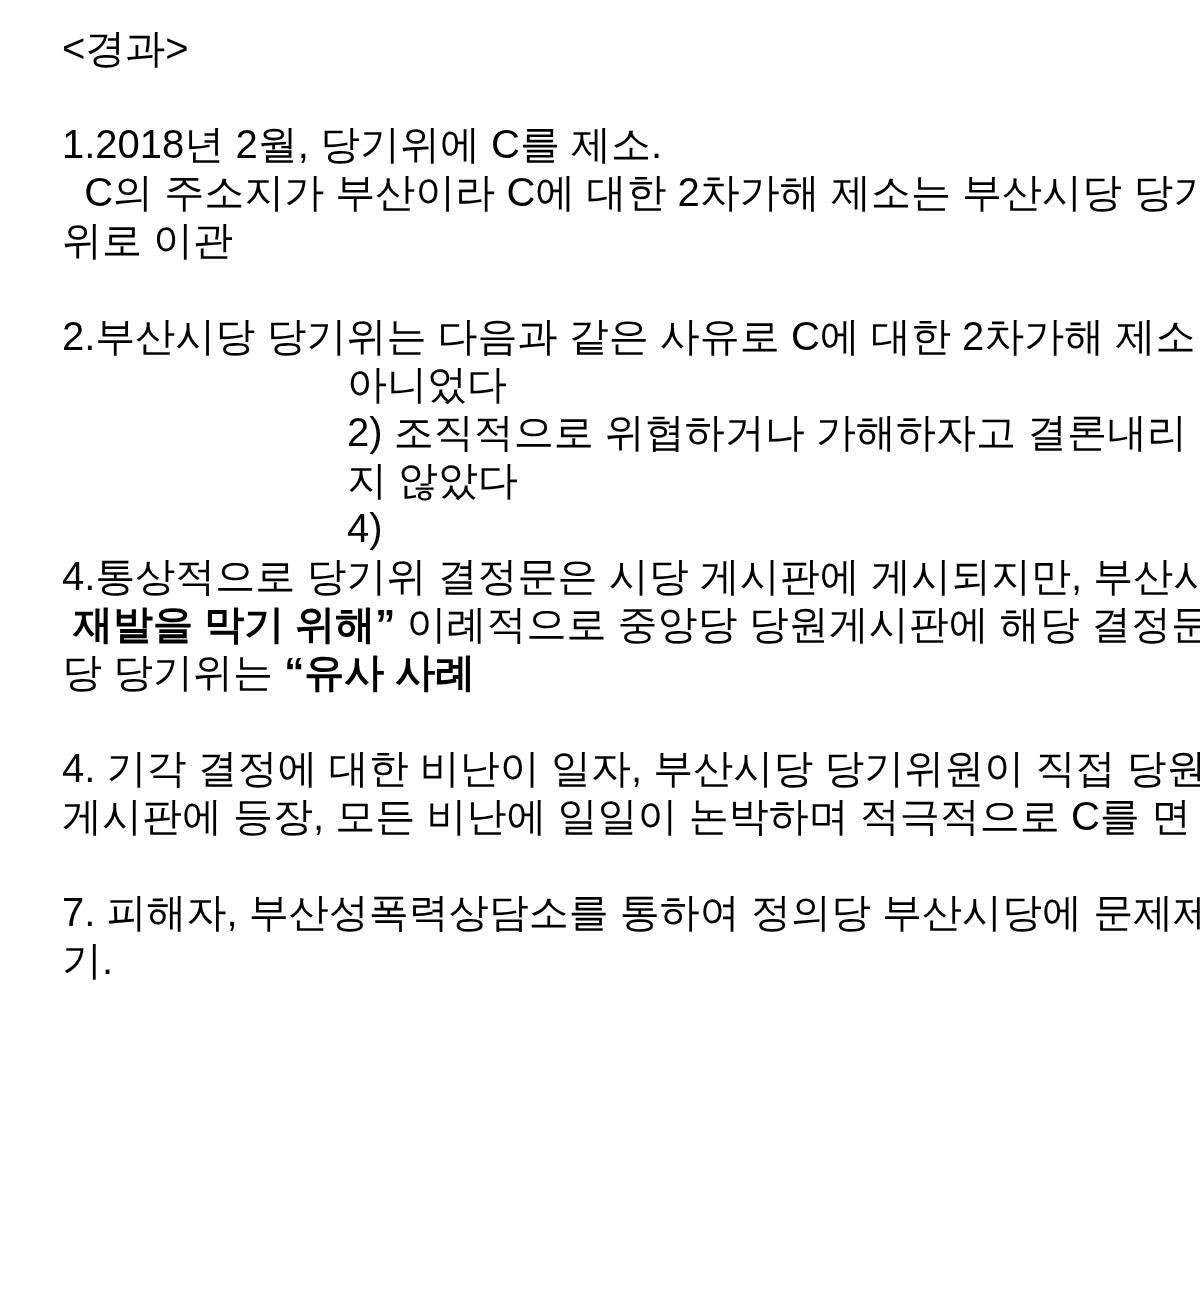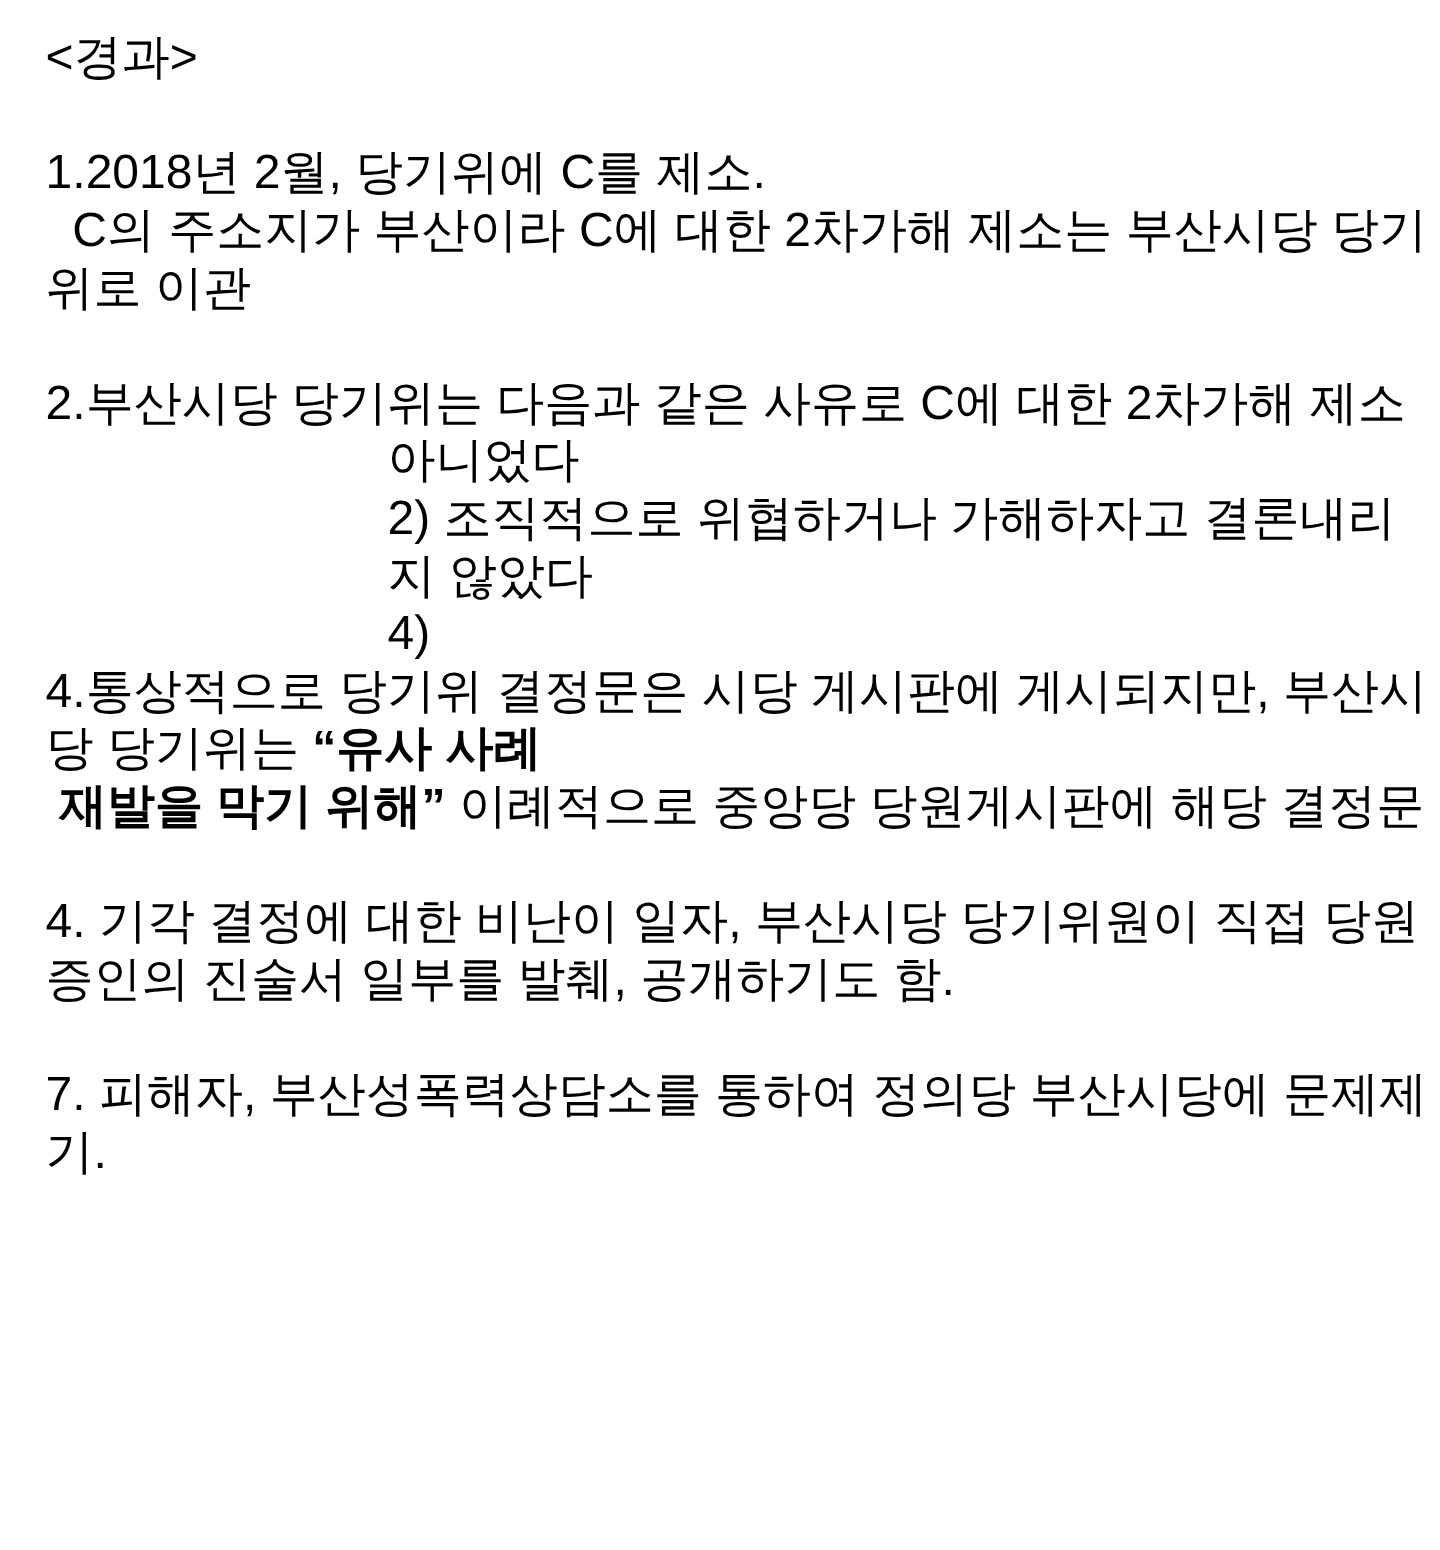--- a/index.html
+++ b/index.html
@@ -13,20 +13,21 @@
     overflow: hidden;
     font-family: "Liberation Sans", "DejaVu Sans", sans-serif;
     color: #000000;
   }
   .doc {
     padding: 24px 20px 0 38px;
     font-size: 40px;
     line-height: 48px;
     font-weight: 400;
     letter-spacing: 0;
+    margin-left: 24px;
   }
   .line {
     white-space: pre;
     height: 48px;
   }
   .spacer {
     height: 48px;
   }
   .indent {
     margin-left: 285px;
@@ -49,24 +50,24 @@
   <div class="spacer"></div>
 
   <div class="line">2.부산시당 당기위는 다음과 같은 사유로 C에 대한 2차가해 제소</div>
 
   <div class="line indent">아니었다</div>
   <div class="line indent">2) 조직적으로 위협하거나 가해하자고 결론내리</div>
   <div class="line indent">지 않았다</div>
   <div class="line indent">4)</div>
 
   <div class="line">4.통상적으로 당기위 결정문은 시당 게시판에 게시되지만, 부산시</div>
+  <div class="line"><span class="b"> 재발을 막기 위해”</span><span> 이례적으로 중앙당 당원게시판에 해당 결정문</span></div>
   <div class="line"><span>당 당기위는 </span><span class="b">“유사 사례</span></div>
-  <div class="line"><span class="b"> 재발을 막기 위해”</span><span> 이례적으로 중앙당 당원게시판에 해당 결정문</span></div>
   <div class="spacer"></div>
 
   <div class="line">4. 기각 결정에 대한 비난이 일자, 부산시당 당기위원이 직접 당원</div>
-  <div class="line">증인의 진술서 일부를 발췌, 공개하기도 함.</div>
+  <div class="line">게시판에 등장, 모든 비난에 일일이 논박하며 적극적으로 C를 면</div>
   <div class="spacer"></div>
 
   <div class="line">7. 피해자, 부산성폭력상담소를 통하여 정의당 부산시당에 문제제</div>
   <div class="line">기.</div>
 
 </div>
 
 </body></html>

